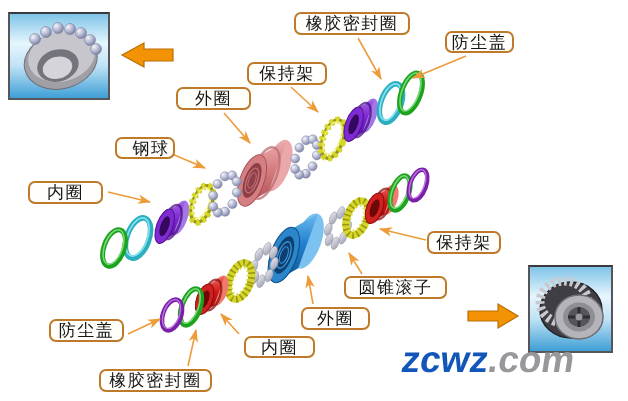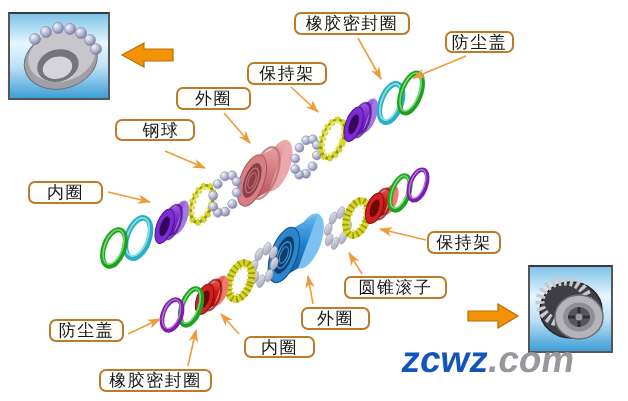--- a/index.html
+++ b/index.html
@@ -253,21 +253,21 @@
       <line x1="38" y1="50" x2="60" y2="50" stroke="#2E2E34" stroke-width="3"></line>
       <line x1="49" y1="40" x2="49" y2="60" stroke="#2E2E34" stroke-width="3"></line>
       <circle cx="49" cy="50" r="3.5" fill="#9A9AA0"></circle>
     </svg>
   </div>
 
   <div class="lbl" style="left:294px;top:12px;width:116px;height:23px;">橡胶密封圈</div>
   <div class="lbl" style="left:445px;top:31px;width:69px;height:22px;">防尘盖</div>
   <div class="lbl" style="left:247px;top:62px;width:80px;height:23px;">保持架</div>
   <div class="lbl" style="left:176px;top:87px;width:75px;height:23px;">外圈</div>
-  <div class="lbl" style="left:115px;top:119px;width:80px;height:22px;padding-left:12px;">钢球</div>
+  <div class="lbl" style="left:115px;top:137px;width:60px;height:22px;padding-left:12px;">钢球</div>
   <div class="lbl" style="left:28px;top:181px;width:75px;height:23px;">内圈</div>
 
   <div class="lbl" style="left:427px;top:231px;width:74px;height:23px;">保持架</div>
   <div class="lbl" style="left:344px;top:276px;width:103px;height:23px;">圆锥滚子</div>
   <div class="lbl" style="left:301px;top:307px;width:69px;height:23px;">外圈</div>
   <div class="lbl" style="left:244px;top:336px;width:71px;height:22px;">内圈</div>
   <div class="lbl" style="left:49px;top:319px;width:75px;height:23px;">防尘盖</div>
   <div class="lbl" style="left:99px;top:369px;width:113px;height:23px;">橡胶密封圈</div>
 
   <div class="watermark"><span class="wm-blue">zcwz</span><span class="wm-gray">.com</span></div>

